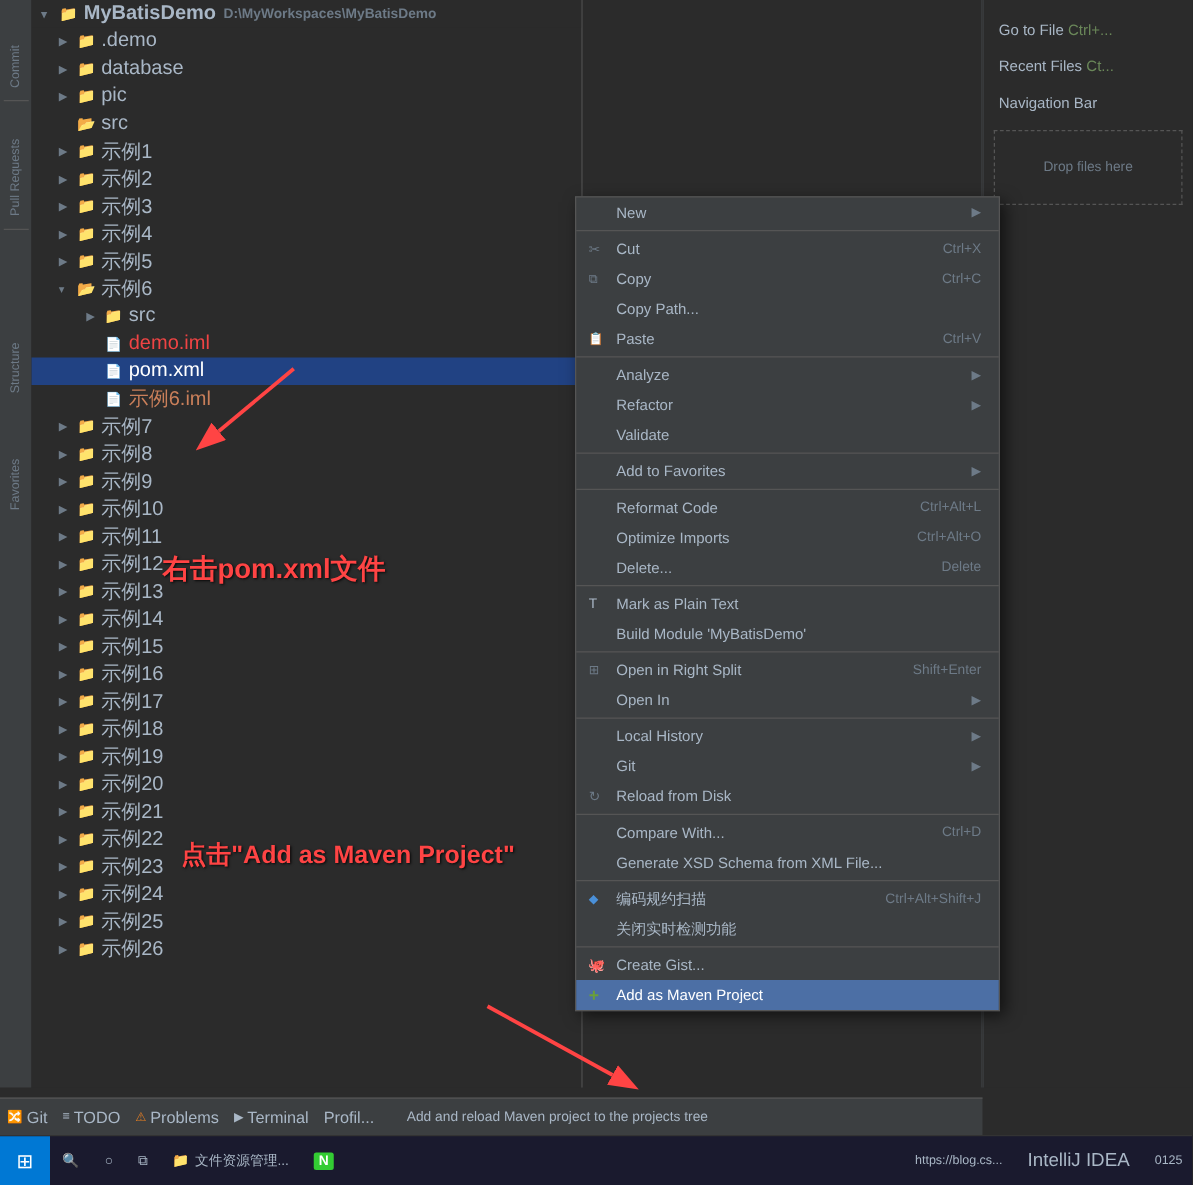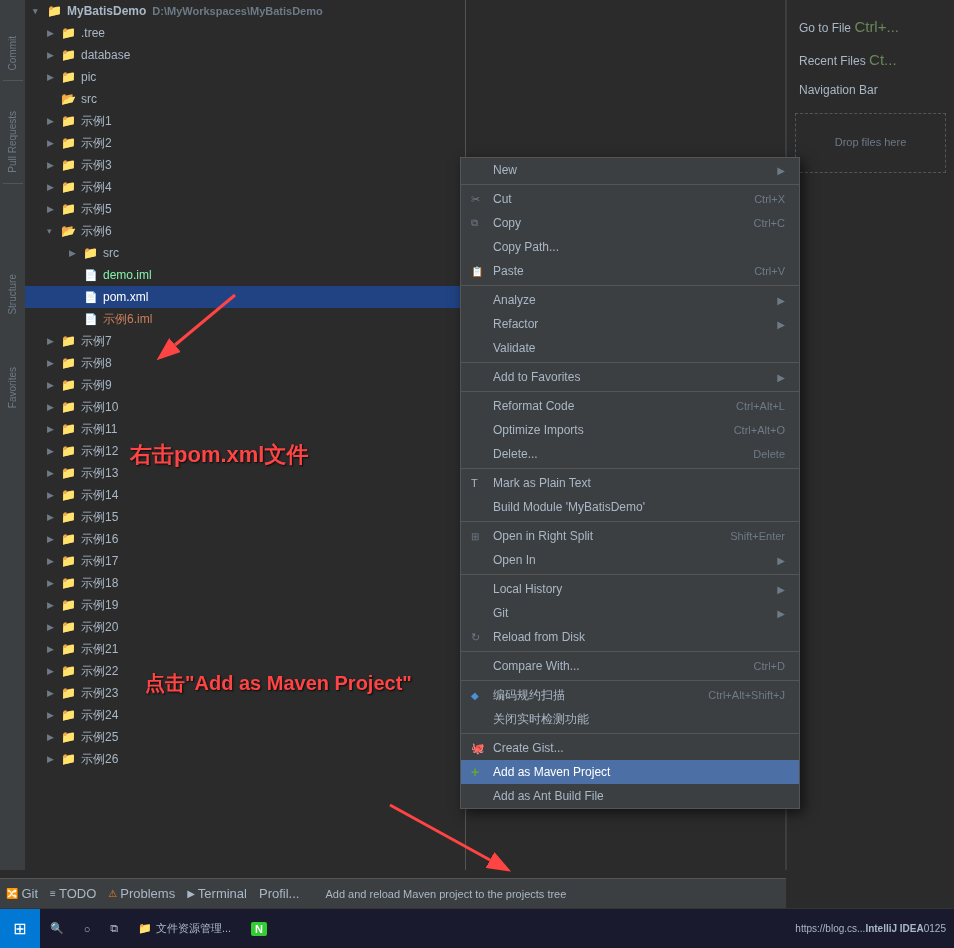--- a/index.html
+++ b/index.html
@@ -28,21 +28,21 @@
     }
     .right-panel-item {
       color: #a9b7c6;
       font-size: 12px;
       padding: 6px 4px;
       line-height: 1.4;
       cursor: pointer;
     }
     .right-panel-item .shortcut {
       color: #6a8759;
-      font-size: 15px;
+      font-size: 12px;
     }
     .right-panel-item.drop-zone {
       margin-top: 8px;
       border: 1px dashed #555;
       padding: 10px;
       text-align: center;
       color: #6d7a87;
       font-size: 11px;
       min-height: 60px;
       display: flex;
@@ -82,21 +82,21 @@
     .tree-item .icon {
       width: 16px;
       height: 16px;
       margin-right: 4px;
       flex-shrink: 0;
       display: flex;
       align-items: center;
       justify-content: center;
       font-size: 12px;
     }
-    .tree-item .label { font-size: 12px; }
+    .tree-item .label { font-size: 16px; }
 
     
     .folder-icon { color: #d4a418; }
     .src-icon { color: #5895c8; }
 
     
     .context-menu {
       position: absolute;
       left: 460px;
       top: 157px;
@@ -227,21 +227,21 @@
       font-size: 11px;
       gap: 4px;
     }
     .taskbar-right {
       margin-left: auto;
       display: flex;
       align-items: center;
       padding-right: 8px;
       color: #a9b7c6;
       font-size: 11px;
-      gap: 0;
+      gap: 20px;
     }
 
     
     .file-tree::-webkit-scrollbar { width: 8px; }
     .file-tree::-webkit-scrollbar-track { background: #2b2b2b; }
     .file-tree::-webkit-scrollbar-thumb { background: #555; border-radius: 4px; }
 
     
     .vert-sep {
       position: absolute;
@@ -276,21 +276,21 @@
   <div class="tree-item" style="padding-left:8px; background:#2b2b2b; color:#a9b7c6; font-weight:bold;">
     <span class="arrow">▾</span>
     <span class="icon folder-icon">📁</span>
     <span class="label" style="color:#a9b7c6;">MyBatisDemo</span>
     <span style="color:#6d7a87; font-size:11px; margin-left:6px;">D:\MyWorkspaces\MyBatisDemo</span>
   </div>
 
   <div class="tree-item" style="padding-left:22px;">
     <span class="arrow">▶</span>
     <span class="icon" style="color:#6d7a87;">📁</span>
-    <span class="label">.tree</span>
+    <span class="label">.demo</span>
   </div>
 
   <div class="tree-item" style="padding-left:22px;">
     <span class="arrow">▶</span>
     <span class="icon folder-icon">📁</span>
     <span class="label">database</span>
   </div>
 
   <div class="tree-item" style="padding-left:22px;">
     <span class="arrow">▶</span>
@@ -338,21 +338,21 @@
 
   <div class="tree-item" style="padding-left:44px;">
     <span class="arrow">▶</span>
     <span class="icon src-icon">📁</span>
     <span class="label">src</span>
   </div>
 
   <div class="tree-item" style="padding-left:44px;">
     <span class="arrow">  </span>
     <span class="icon" style="color:#c97f5a; font-size:11px;">📄</span>
-    <span class="label" style="color:#86efac;">demo.iml</span>
+    <span class="label" style="color:#ef4444;">demo.iml</span>
   </div>
 
   <div class="tree-item selected" style="padding-left:44px;">
     <span class="arrow">  </span>
     <span class="icon" style="font-size:11px;">📄</span>
     <span class="label">pom.xml</span>
   </div>
 
   <div class="tree-item" style="padding-left:44px;">
     <span class="arrow">  </span>
@@ -583,20 +583,24 @@
   </div>
   <div class="menu-separator"></div>
 
   <div class="menu-item">
     <span class="menu-icon"></span>
     <span class="menu-label">Compare With...</span>
     <span class="menu-shortcut">Ctrl+D</span>
   </div>
 
 
+  <div class="menu-item">
+    <span class="menu-icon"></span>
+    <span class="menu-label">Generate XSD Schema from XML File...</span>
+  </div>
   <div class="menu-separator"></div>
 
   <div class="menu-item">
     <span class="menu-icon" style="color:#4a90d9; font-size:10px;">◆</span>
     <span class="menu-label">编码规约扫描</span>
     <span class="menu-shortcut">Ctrl+Alt+Shift+J</span>
   </div>
 
   <div class="menu-item">
     <span class="menu-icon"></span>
@@ -607,24 +611,20 @@
   <div class="menu-item">
     <span class="menu-icon" style="font-size:11px;">🐙</span>
     <span class="menu-label">Create Gist...</span>
   </div>
 
   <div class="menu-item highlighted" style="background:#4c6fa5; color:#fff;">
     <span class="menu-icon" style="color:#6a9f3a; font-size:14px; font-weight:bold;">+</span>
     <span class="menu-label">Add as Maven Project</span>
   </div>
 
-  <div class="menu-item">
-    <span class="menu-icon"></span>
-    <span class="menu-label">Add as Ant Build File</span>
-  </div>
 </div>
 
 <div class="right-panel">
   <div class="right-panel-item">
     <span>Go to File</span>
     <span class="shortcut">Ctrl+...</span>
   </div>
   <div class="right-panel-item">
     <span>Recent Files</span>
     <span class="shortcut">Ct...</span>
@@ -711,16 +711,16 @@
   </div>
   <div class="taskbar-item">
     <span>📁</span>
     <span>文件资源管理...</span>
   </div>
   <div class="taskbar-item">
     <span style="background:#3c3; color:#fff; padding:1px 4px; border-radius:2px; font-weight:bold;">N</span>
   </div>
   <div class="taskbar-right">
     <span style="font-size:10px;">https://blog.cs...</span>
-    <span style="font-size:10px;font-weight:bold;">IntelliJ IDEA</span>
+    <span style="font-size:15px;">IntelliJ IDEA</span>
     <span style="font-size:10px;">0125</span>
   </div>
 </div>
 
 </body></html>

